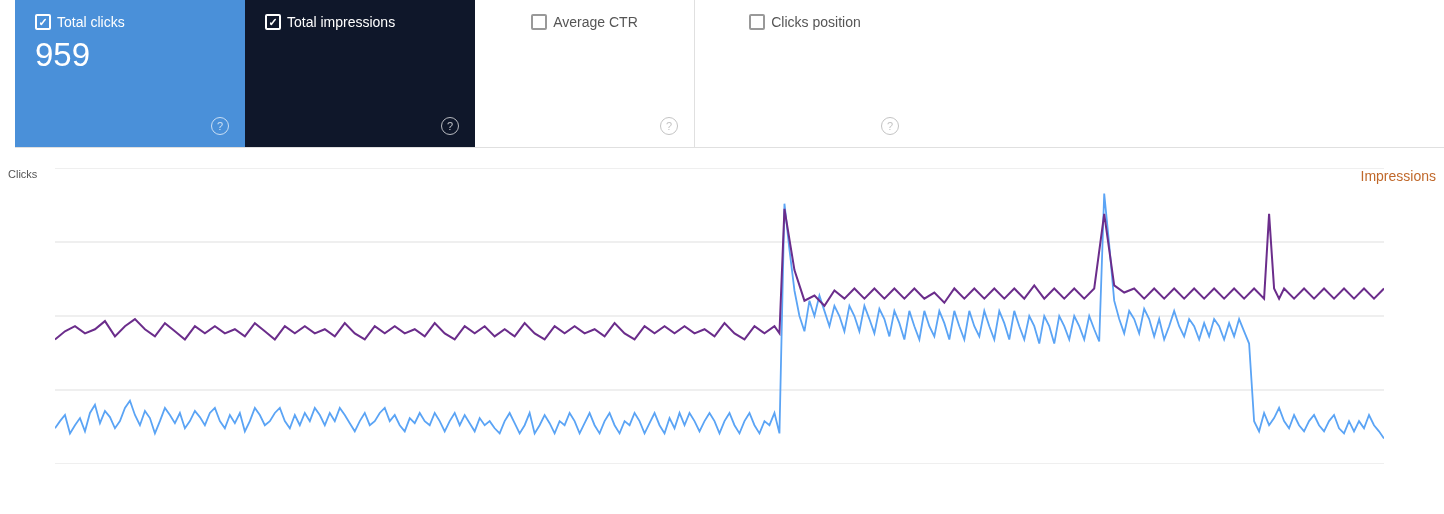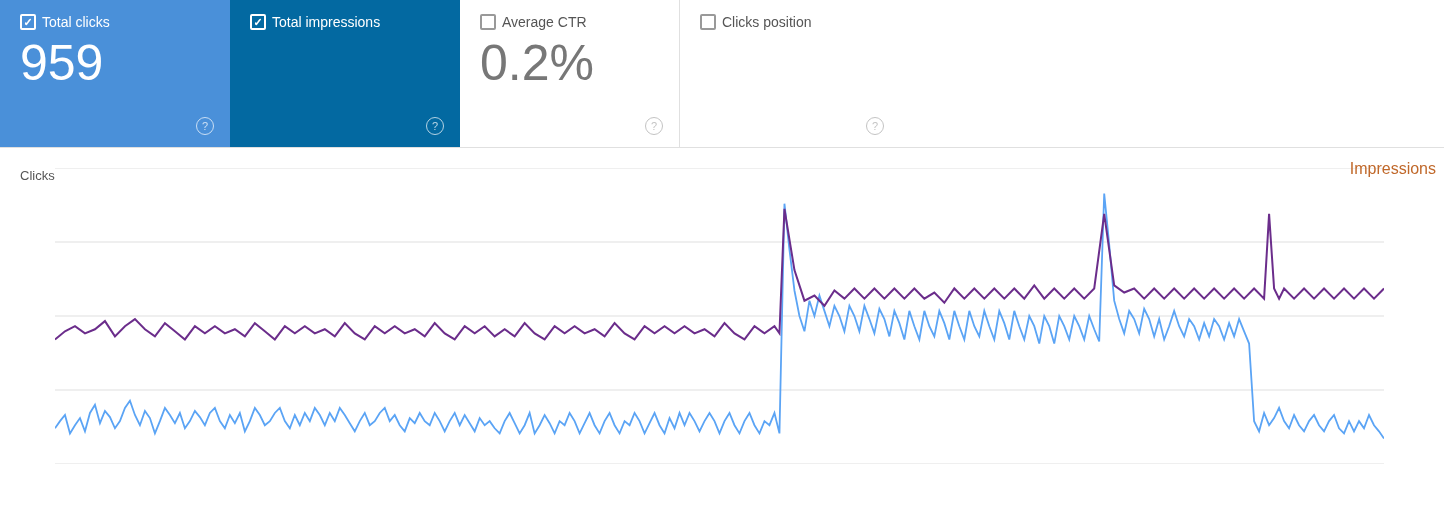--- a/index.html
+++ b/index.html
@@ -2,45 +2,47 @@
 <html><head>
   <meta charset="utf-8">
   <style>
     * { margin: 0; padding: 0; box-sizing: border-box; }
     body { font-family: Arial, sans-serif; background: #fff; width: 1444px; height: 514px; overflow: hidden; }
 
     .metrics-bar {
       display: flex;
       height: 148px;
       border-bottom: 1px solid #e0e0e0;
+      margin-left: 15px;
     }
 
     .metric-card {
       display: flex;
       flex-direction: column;
       justify-content: flex-start;
       padding: 14px 20px 10px 20px;
       position: relative;
       min-width: 230px;
     }
 
     .metric-card.active-blue {
       background: #4A90D9;
       color: white;
     }
 
     .metric-card.active-purple {
-      background: #0369a1;
+      background: #0f172a;
       color: white;
     }
 
     .metric-card.inactive {
       background: #fff;
       color: #333;
       border-right: 1px solid #e0e0e0;
+      align-items: center;
     }
 
     .metric-label {
       display: flex;
       align-items: center;
       gap: 6px;
       font-size: 14px;
       font-weight: 500;
       margin-bottom: 8px;
     }
@@ -69,21 +71,21 @@
       content: '✓';
       font-size: 11px;
       font-weight: bold;
     }
 
     .checkbox-icon.unchecked {
       border-color: #999;
     }
 
     .metric-value {
-      font-size: 50px;
+      font-size: 33px;
       font-weight: 300;
       line-height: 1;
       margin-bottom: 6px;
     }
 
     .metric-card.active-blue .metric-value { color: white; }
     .metric-card.active-purple .metric-value { color: white; }
     .metric-card.inactive .metric-value { color: #777; }
 
     .help-icon {
@@ -106,31 +108,31 @@
     .metric-card.inactive .help-icon { color: #aaa; }
 
     .chart-area {
       position: relative;
       height: 366px;
       padding: 20px 60px 50px 55px;
     }
 
     .chart-axis-label-left {
       position: absolute;
-      left: 20px;
+      left: 8px;
       top: 20px;
-      font-size: 13px;
+      font-size: 11px;
       color: #555;
     }
 
     .chart-axis-label-right {
       position: absolute;
       right: 8px;
-      top: 12px;
-      font-size: 16px;
+      top: 20px;
+      font-size: 14px;
       color: #C0682A;
       margin-left: 31px;
     }
 
     .chart-svg-container {
       width: 100%;
       height: 100%;
     }
 
     svg.chart {
@@ -157,21 +159,20 @@
       <span>Total impressions</span>
     </div>
     <div class="help-icon">?</div>
   </div>
 
   <div class="metric-card inactive" style="min-width:220px;">
     <div class="metric-label">
       <span class="checkbox-icon unchecked" style="color:#999;"></span>
       <span>Average CTR</span>
     </div>
-    <div class="metric-value">0.2%</div>
     <div class="help-icon" style="color:#aaa;">?</div>
   </div>
 
   <div class="metric-card inactive" style="min-width:220px; border-right:none;">
     <div class="metric-label">
       <span class="checkbox-icon unchecked" style="color:#999;"></span>
       <span>Clicks position</span>
     </div>
     <div class="help-icon" style="color:#aaa;">?</div>
   </div>

